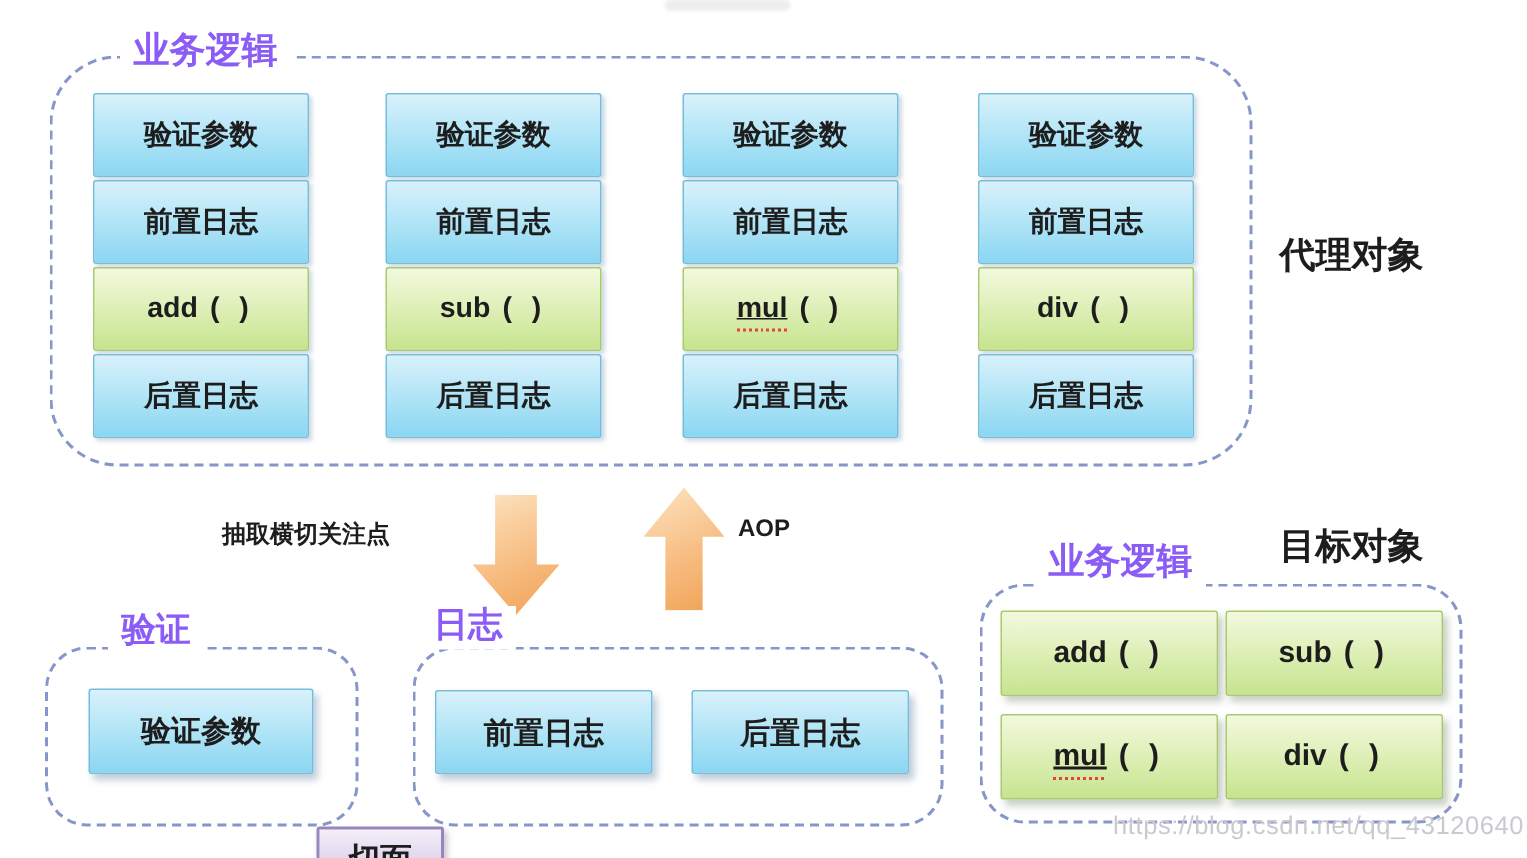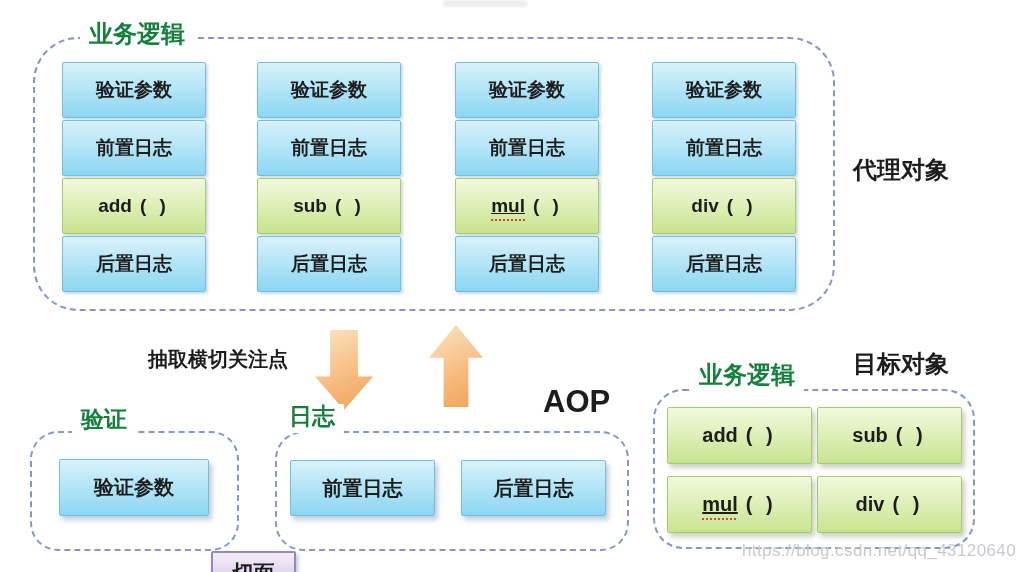--- a/index.html
+++ b/index.html
@@ -5,21 +5,21 @@
   html,body{margin:0;padding:0;background:#fff;}
   .canvas{
     position:relative;width:1018px;height:572px;background:#ffffff;overflow:hidden;
     font-family:"Liberation Sans","DejaVu Sans",sans-serif;color:#1d1d1d;
   }
   .dashed-box{
     position:absolute;border:2px dashed #8696c8;background:transparent;
   }
   .group-label{
     position:absolute;background:#ffffff;padding:0 9px 4px 9px;
-    font-weight:bold;font-size:23px;color:#15803d;white-space:nowrap;line-height:1.1;
+    font-weight:bold;font-size:23px;color:#8b5cf6;white-space:nowrap;line-height:1.1;
     z-index:3;
   }
   .side-label{
     position:absolute;font-weight:bold;font-size:24px;color:#1d1d1d;white-space:nowrap;margin-top:20px;
   }
   .column{
     position:absolute;top:62px;width:144px;display:flex;flex-direction:column;gap:2px;z-index:2;
   }
   .cell{
     height:54px;display:flex;align-items:center;justify-content:center;
@@ -56,21 +56,21 @@
   }
   .arrow{position:absolute;background:linear-gradient(155deg,#fde4c2 0%,#f7bd82 55%,#f0a154 100%);}
   .arrow-down{
     left:315px;top:330px;width:58px;height:80px;
     clip-path:polygon(26% 0,74% 0,74% 58%,100% 58%,50% 100%,0 58%,26% 58%);
   }
   .arrow-up{
     left:429px;top:325px;width:54px;height:82px;
     clip-path:polygon(50% 0,100% 40%,73% 40%,73% 100%,27% 100%,27% 40%,0 40%);
   }
-  .mid-label{position:absolute;font-weight:bold;font-size:20px;white-space:nowrap;}
+  .mid-label{position:absolute;font-weight:bold;font-size:16px;white-space:nowrap;}
   .aspect-tag{
     position:absolute;left:211px;top:517px;width:81px;height:39px;z-index:6;
     display:flex;align-items:center;justify-content:center;
     font-size:21px;font-weight:bold;
     background:linear-gradient(180deg,#f3eef8 0%,#e2d7ee 50%,#d2c4e5 100%);
     border:2px solid #9687bd;border-radius:2px;
     box-shadow:2px 3px 4px rgba(110,100,140,0.4);
     margin-top:34px;
   }
   .watermark{
@@ -129,21 +129,21 @@
     <div class="cell cell-green">
       <span class="fn-name">div</span>
       <span class="fn-paren">( )</span>
     </div>
     <div class="cell cell-blue">后置日志</div>
   </div>
 
   <div class="mid-label" style="left:148px;top:346px;">抽取横切关注点</div>
   <div class="arrow arrow-down"></div>
   <div class="arrow arrow-up"></div>
-  <div class="mid-label" style="left:543px;top:344px;font-size:31px;margin-top:40px;">AOP</div>
+  <div class="mid-label" style="left:492px;top:344px;font-size:16px;">AOP</div>
 
   <div class="dashed-box" style="left:30px;top:431px;width:205px;height:116px;border-radius:28px;"></div>
   <div class="group-label" style="left:72px;top:407px;">验证</div>
   <div class="box-blue" style="left:59px;top:459px;width:148px;height:55px;">验证参数</div>
 
   <div class="dashed-box" style="left:275px;top:431px;width:350px;height:116px;border-radius:28px;"></div>
   <div class="group-label" style="left:280px;top:404px;">日志</div>
   <div class="box-blue" style="left:290px;top:460px;width:143px;height:54px;">前置日志</div>
   <div class="box-blue" style="left:461px;top:460px;width:143px;height:54px;">后置日志</div>
 

